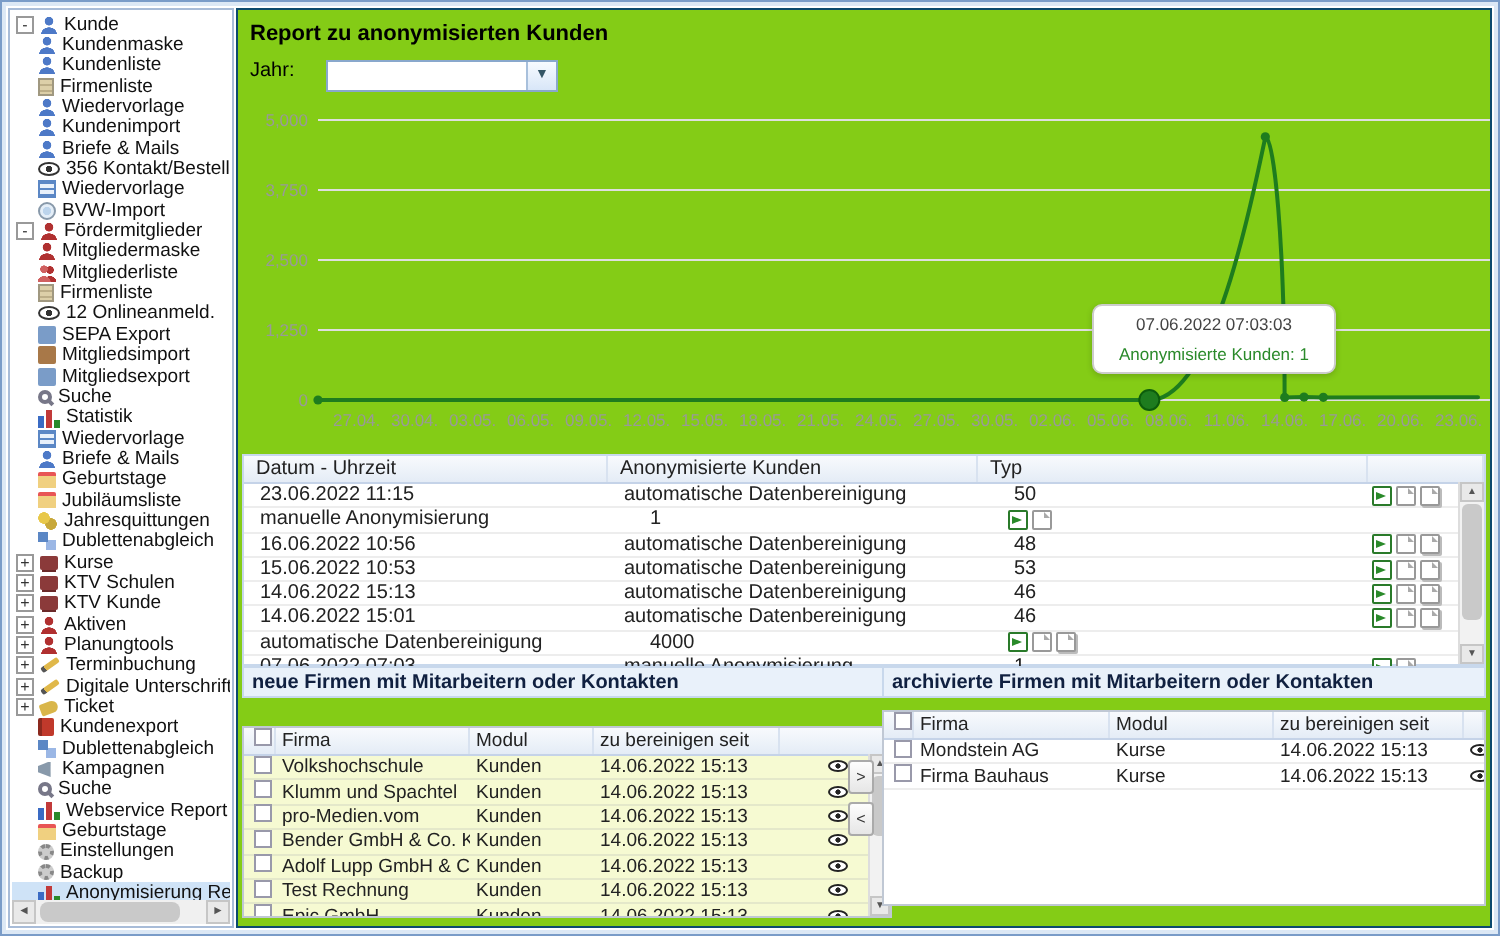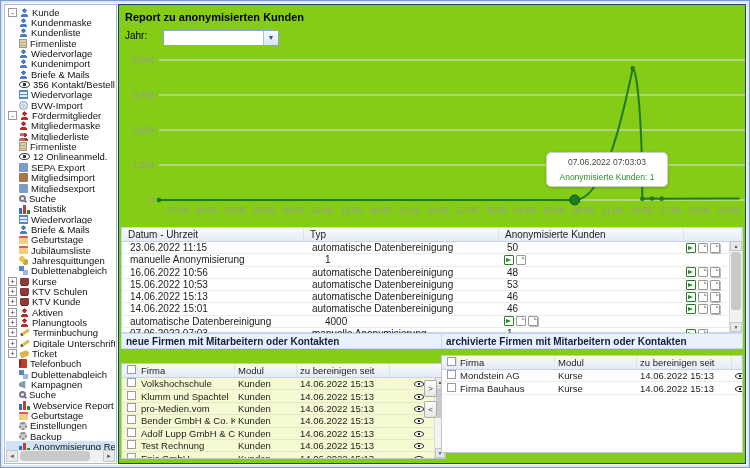--- a/index.html
+++ b/index.html
@@ -324,21 +324,21 @@
 
       <div class="trow grp">
         <span class="exp">+</span>
         <span class="ticon icon-tag"></span>
         <span class="tlabel">Ticket</span>
       </div>
 
       <div class="trow">
 
         <span class="ticon icon-book-red"></span>
-        <span class="tlabel">Telefonbuch</span>
+        <span class="tlabel">Kundenexport</span>
       </div>
 
       <div class="trow">
 
         <span class="ticon icon-dubletten"></span>
         <span class="tlabel">Dublettenabgleich</span>
       </div>
 
       <div class="trow">
 
@@ -443,22 +443,22 @@
       </svg>
     <div class="tooltip">
       <div class="tt-title">07.06.2022 07:03:03</div>
       <div class="tt-label">Anonymisierte Kunden: 1</div>
     </div>
   </div>
 
   <div class="dtable">
     <div class="thead">
       <span class="th c1">Datum - Uhrzeit</span>
+      <span class="th c3">Anonymisierte Kunden</span>
       <span class="th c2">Typ</span>
-      <span class="th c3">Anonymisierte Kunden</span>
       <span class="th c4"></span>
     </div>
     <div class="tbody">
 
         <div class="tr">
           <span class="td c1">23.06.2022 11:15</span>
           <span class="td c2">automatische Datenbereinigung</span>
           <span class="td c3">50</span>
           <span class="c4 acts">
             <span class="act act-excel-export"></span>

